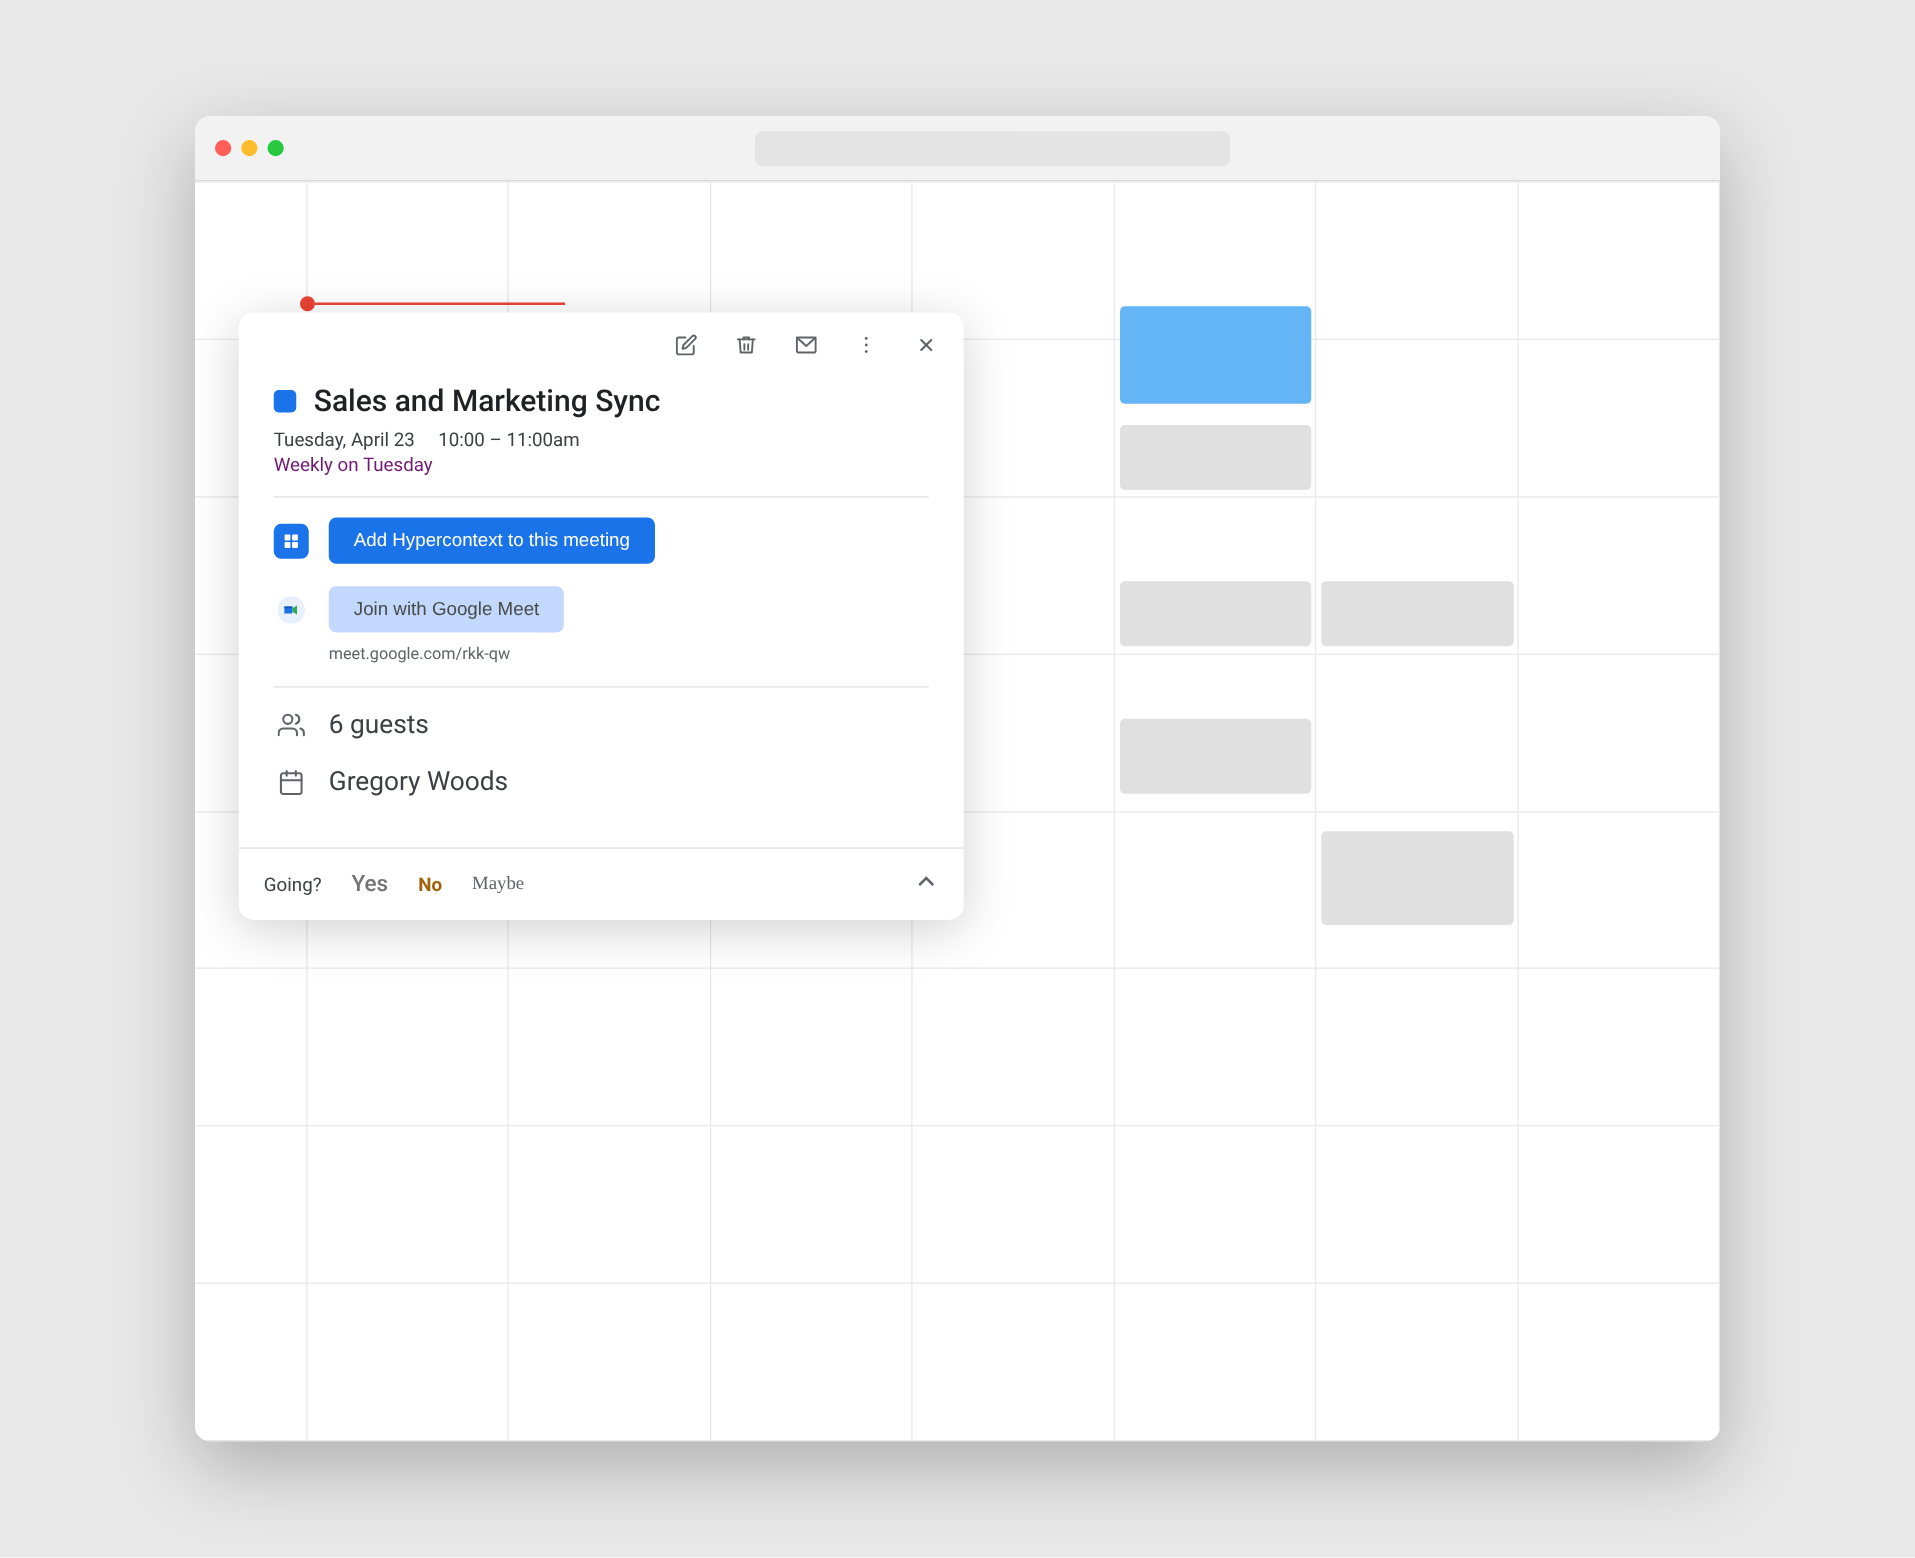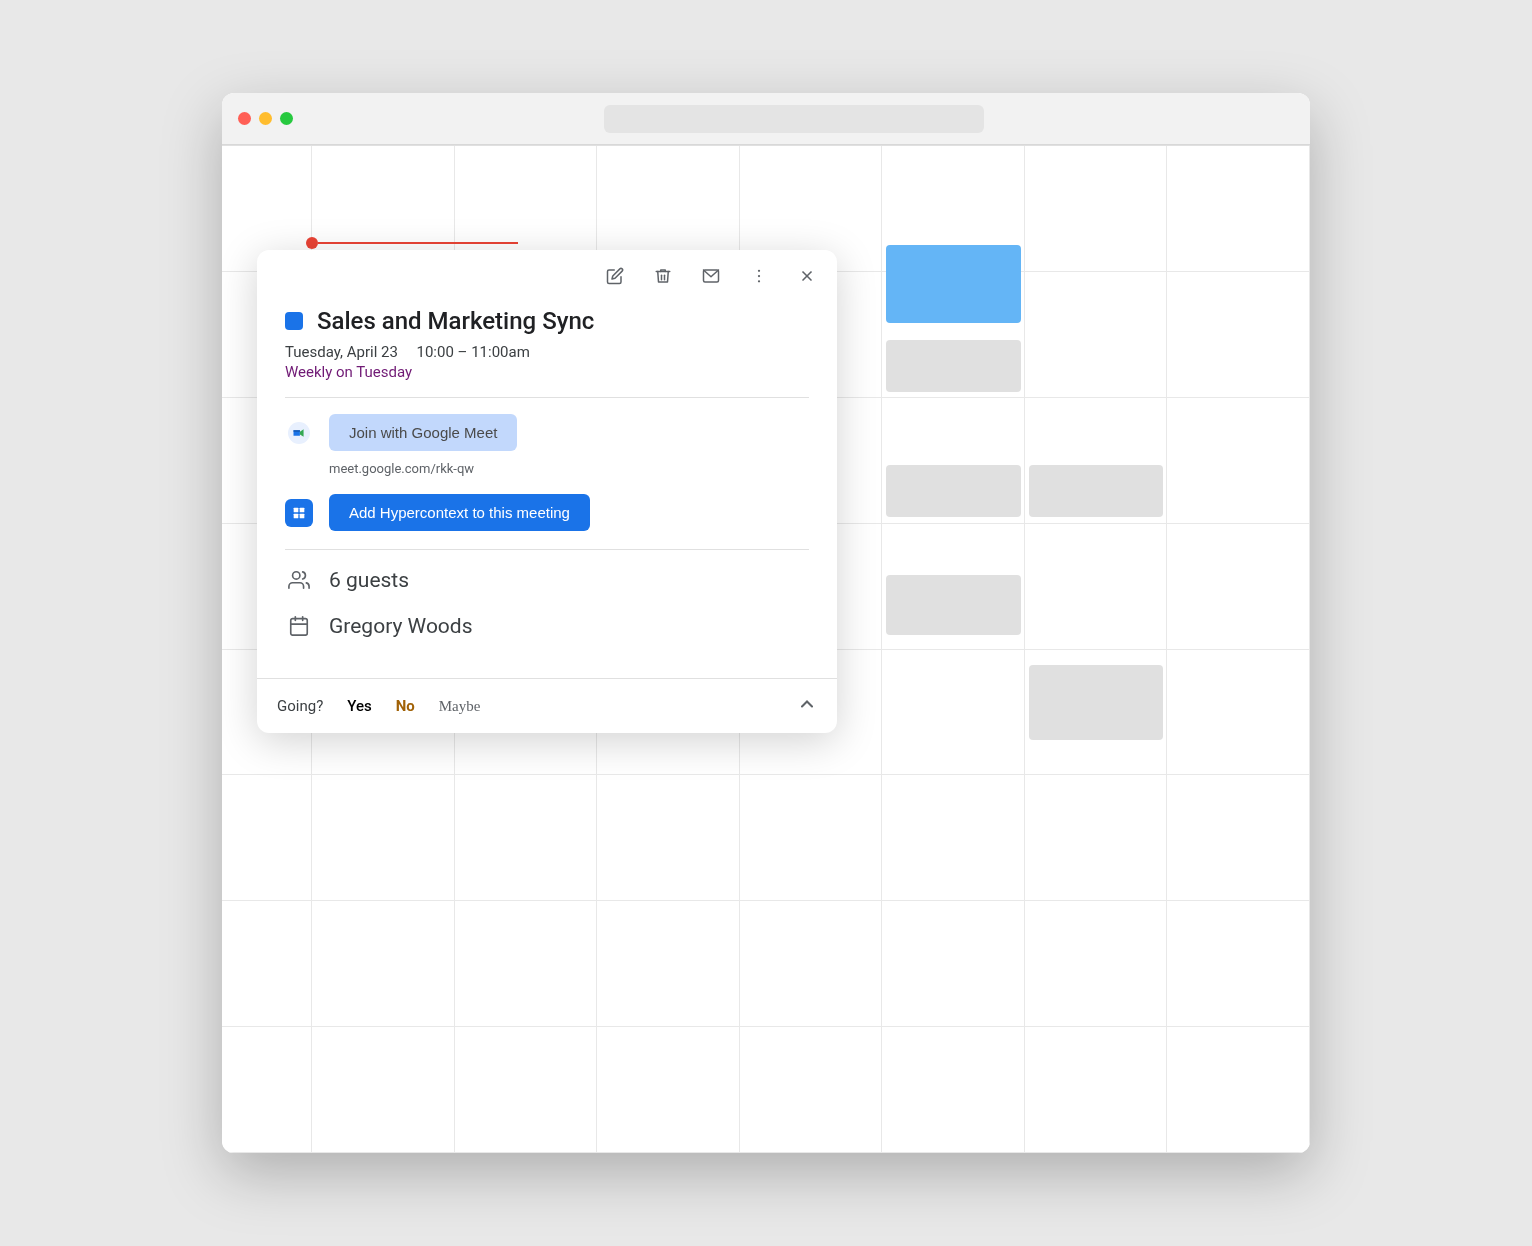--- a/index.html
+++ b/index.html
@@ -10,21 +10,21 @@
       width: 1532px;
       height: 1246px;
       overflow: hidden;
       display: flex;
       align-items: center;
       justify-content: center;
     }
 
     
     .window {
-      width: 1088px;
+      width: 1220px;
       height: 1060px;
       background: #ffffff;
       border-radius: 12px;
       box-shadow: 0 20px 60px rgba(0,0,0,0.25);
       display: flex;
       flex-direction: column;
       overflow: hidden;
     }
 
     
@@ -346,22 +346,22 @@
       text-align: center;
     }
 
     .going-label {
       font-size: 15px;
       color: #3c4043;
       margin-right: 8px;
     }
 
     .rsvp-yes {
-      font-size: 15px;
-      color: #000000;
+      font-size: 18px;
+      color: #737373;
       font-weight: 500;
       cursor: pointer;
       padding: 4px 8px;
     }
 
     .rsvp-no {
       font-size: 15px;
       color: #a16207;
       cursor: pointer;
       padding: 4px 8px;
@@ -543,49 +543,49 @@
         <div class="event-datetime">
           <div class="event-date-line">
             <span>Tuesday, April 23</span>
             &nbsp;&nbsp;&nbsp;
             <span>10:00 – 11:00am</span>
           </div>
           <div class="event-recurrence">Weekly on Tuesday</div>
         </div>
 
         <div class="popup-divider"></div>
+
+        <div class="popup-row">
+          <div class="hypercontext-icon">
+            <svg width="16" height="16" viewBox="0 0 24 24" fill="white">
+              <rect x="4" y="4" width="7" height="7" rx="1"></rect>
+              <rect x="13" y="4" width="7" height="7" rx="1"></rect>
+              <rect x="4" y="13" width="7" height="7" rx="1"></rect>
+              <rect x="13" y="13" width="7" height="7" rx="1"></rect>
+            </svg>
+          </div>
+          <button class="btn-hypercontext">Add Hypercontext to this meeting</button>
+        </div>
 
         <div class="popup-row" style="flex-direction: column; align-items: flex-start; gap: 6px;">
           <div style="display: flex; align-items: center; gap: 16px;">
 
             <div class="meet-icon">
               <svg class="meet-svg" viewBox="0 0 24 24" fill="none" xmlns="http://www.w3.org/2000/svg">
                 <circle cx="12" cy="12" r="12" fill="#e8f0fe"></circle>
                 <path d="M6 9h7v6H6z" fill="#1a73e8"></path>
                 <path d="M13 10.5l4-2.5v8l-4-2.5V10.5z" fill="#34a853"></path>
                 <path d="M6 9h7v1.5H6z" fill="#1557b0"></path>
               </svg>
             </div>
             <button class="btn-meet">Join with Google Meet</button>
           </div>
           <div class="meet-link">meet.google.com/rkk-qw</div>
         </div>
 
-        <div class="popup-row">
-          <div class="hypercontext-icon">
-            <svg width="16" height="16" viewBox="0 0 24 24" fill="white">
-              <rect x="4" y="4" width="7" height="7" rx="1"></rect>
-              <rect x="13" y="4" width="7" height="7" rx="1"></rect>
-              <rect x="4" y="13" width="7" height="7" rx="1"></rect>
-              <rect x="13" y="13" width="7" height="7" rx="1"></rect>
-            </svg>
-          </div>
-          <button class="btn-hypercontext">Add Hypercontext to this meeting</button>
-        </div>
-
         <div class="popup-divider"></div>
 
         <div class="popup-row">
           <div class="row-icon">
             <svg width="22" height="22" viewBox="0 0 24 24" fill="none" stroke="#5f6368" stroke-width="1.8" stroke-linecap="round" stroke-linejoin="round">
               <path d="M17 21v-2a4 4 0 0 0-4-4H5a4 4 0 0 0-4 4v2"></path>
               <circle cx="9" cy="7" r="4"></circle>
               <path d="M23 21v-2a4 4 0 0 0-3-3.87"></path>
               <path d="M16 3.13a4 4 0 0 1 0 7.75"></path>
             </svg>

